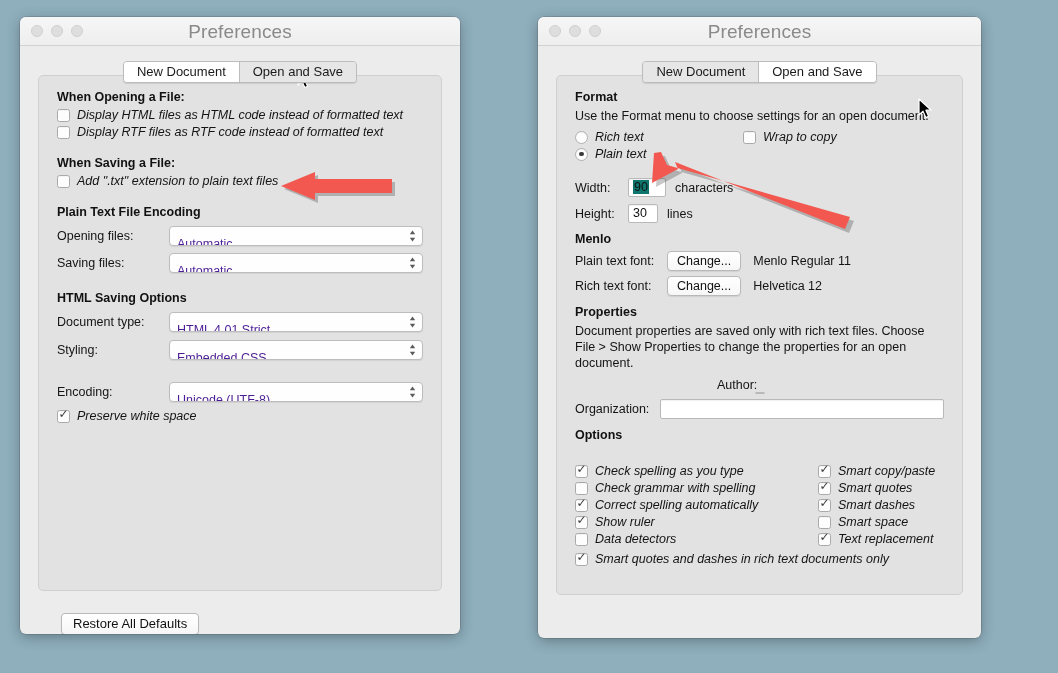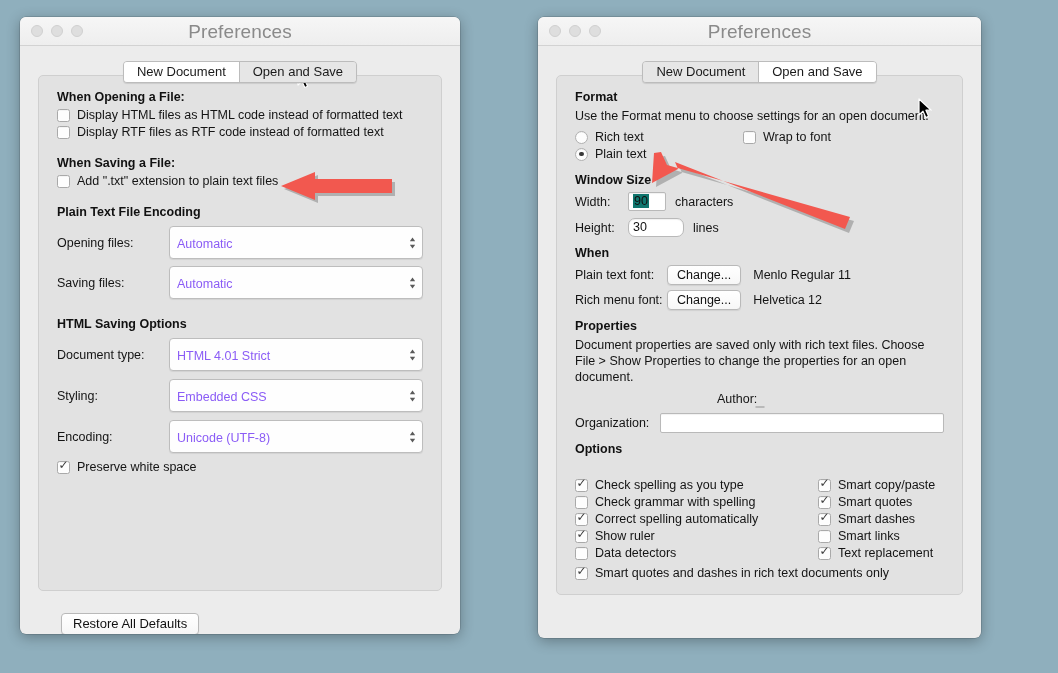--- a/index.html
+++ b/index.html
@@ -98,21 +98,21 @@
     font-size: 12.5px;
     font-weight: bold;
     color: #111;
     margin-bottom: 4px;
   }
   .body-text { font-size: 12.5px; color: #141414; line-height: 16px; }
 
   
   .row { display: flex; align-items: center; }
 
-  .cb-row { display: flex; align-items: center; margin: 3px 0; }
+  .cb-row { display: flex; align-items: center; margin: 3px 0; font-style: italic; }
   .checkbox {
     width: 13px; height: 13px;
     border: 1px solid #a9a9a9;
     border-radius: 2.5px;
     background: #fdfdfd;
     flex: 0 0 auto;
     position: relative;
     box-shadow: 0 0.5px 0.5px rgba(0,0,0,0.07) inset;
   }
   .checkbox.checked::after {
@@ -141,26 +141,26 @@
     width: 4.5px; height: 4.5px;
     margin: -2.25px 0 0 -2.25px;
     border-radius: 50%;
     background: #3a3a3a;
   }
 
   .field-label { font-size: 12.5px; color: #141414; }
 
   .popup {
     position: relative;
-    height: 33px;
+    height: 20px;
     background: #fefefe;
     border: 1px solid #bdbdbd;
     border-radius: 4px;
     font-size: 12.5px;
-    color: #8b5cf6;
+    color: #4c1d95;
     line-height: 18px;
     padding: 8px 22px 0 7px;
     box-shadow: 0 1px 1px rgba(0,0,0,0.07);
     white-space: nowrap;
     overflow: hidden;
   }
   .popup .chev {
     position: absolute;
     right: 5px; top: 50%;
     transform: translateY(-50%);
@@ -298,21 +298,21 @@
     <div class="row" style="margin-top:8px;">
       <div class="field-label" style="width:112px;">Styling:</div>
       <div class="popup" style="flex:1;">
         <span>Embedded CSS</span>
         <svg class="chev" viewBox="0 0 9 14">
           <path d="M4.5 1.6 L7.2 5.2 L1.8 5.2 Z" fill="#5a5a5a"></path>
           <path d="M4.5 12.4 L7.2 8.8 L1.8 8.8 Z" fill="#5a5a5a"></path>
         </svg>
       </div>
     </div>
-    <div class="row" style="margin-top:8px;">
+    <div class="row" style="margin-top:22px;">
       <div class="field-label" style="width:112px;">Encoding:</div>
       <div class="popup" style="flex:1;">
         <span>Unicode (UTF-8)</span>
         <svg class="chev" viewBox="0 0 9 14">
           <path d="M4.5 1.6 L7.2 5.2 L1.8 5.2 Z" fill="#5a5a5a"></path>
           <path d="M4.5 12.4 L7.2 8.8 L1.8 8.8 Z" fill="#5a5a5a"></path>
         </svg>
       </div>
     </div>
     <div class="cb-row" style="margin-top:7px;">
@@ -355,49 +355,48 @@
           <div class="cb-label">Rich text</div>
         </div>
         <div class="cb-row">
           <div class="radio selected"></div>
           <div class="cb-label">Plain text</div>
         </div>
       </div>
       <div>
         <div class="cb-row">
           <div class="checkbox"></div>
-          <div class="cb-label">Wrap to font</div>
+          <div class="cb-label">Wrap to copy</div>
         </div>
       </div>
     </div>
 
     <div class="gap-sm"></div>
 
-    <div class="section-head">Window Size</div>
     <div class="row" style="margin-top:5px;">
       <div class="field-label" style="width:53px;">Width:</div>
       <div class="textfield sel-value" style="width:38px;"><span>90</span></div>
       <div class="field-label" style="margin-left:9px;">characters</div>
     </div>
     <div class="row" style="margin-top:7px;">
       <div class="field-label" style="width:53px;">Height:</div>
-      <div class="textfield" style="width:56px;border-radius:7px;">30</div>
+      <div class="textfield" style="width:30px;">30</div>
       <div class="field-label" style="margin-left:9px;">lines</div>
     </div>
 
     <div class="gap-sm"></div>
 
-    <div class="section-head">When</div>
+    <div class="section-head">Menlo</div>
     <div class="row" style="margin-top:5px;">
       <div class="field-label" style="width:92px;">Plain text font:</div>
       <div class="pushbtn">Change...</div>
       <div class="field-label" style="margin-left:12px;">Menlo Regular 11</div>
     </div>
     <div class="row" style="margin-top:5px;">
-      <div class="field-label" style="width:92px;">Rich menu font:</div>
+      <div class="field-label" style="width:92px;">Rich text font:</div>
       <div class="pushbtn">Change...</div>
       <div class="field-label" style="margin-left:12px;">Helvetica 12</div>
     </div>
 
     <div class="gap-sm"></div>
 
     <div class="section-head">Properties</div>
     <div class="body-text" style="max-width:352px;">Document properties are saved only with rich text files. Choose File &gt; Show Properties to change the properties for an open document.</div>
 
     <div class="row" style="margin-top:7px;flex-direction:column;">
@@ -443,21 +442,21 @@
         <div class="cb-row">
           <div class="checkbox checked"></div>
           <div class="cb-label">Smart quotes</div>
         </div>
         <div class="cb-row">
           <div class="checkbox checked"></div>
           <div class="cb-label">Smart dashes</div>
         </div>
         <div class="cb-row">
           <div class="checkbox"></div>
-          <div class="cb-label">Smart links</div>
+          <div class="cb-label">Smart space</div>
         </div>
         <div class="cb-row">
           <div class="checkbox checked"></div>
           <div class="cb-label">Text replacement</div>
         </div>
       </div>
     </div>
     <div class="cb-row">
       <div class="checkbox checked"></div>
       <div class="cb-label">Smart quotes and dashes in rich text documents only</div>

